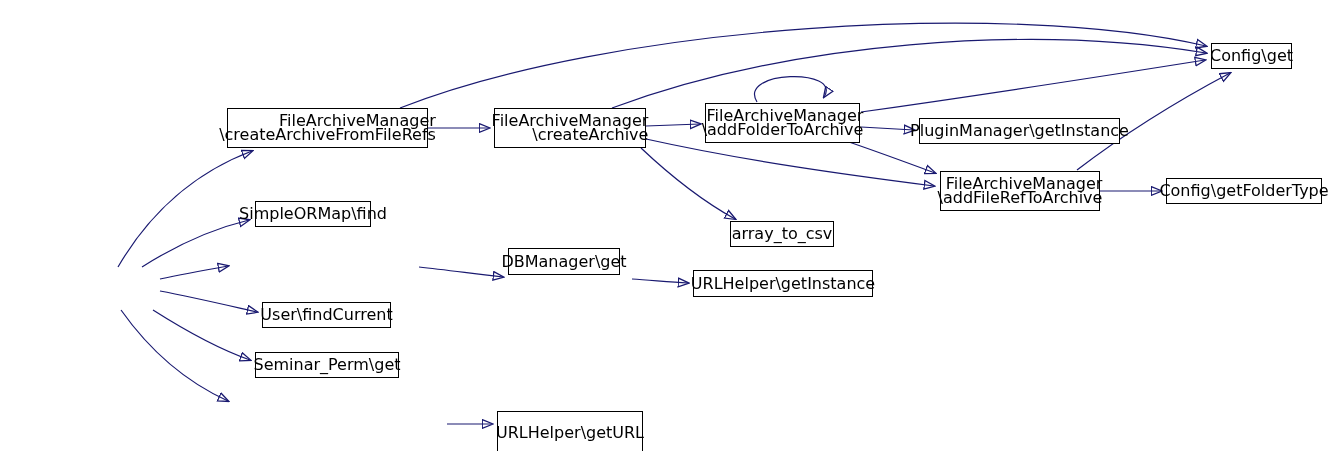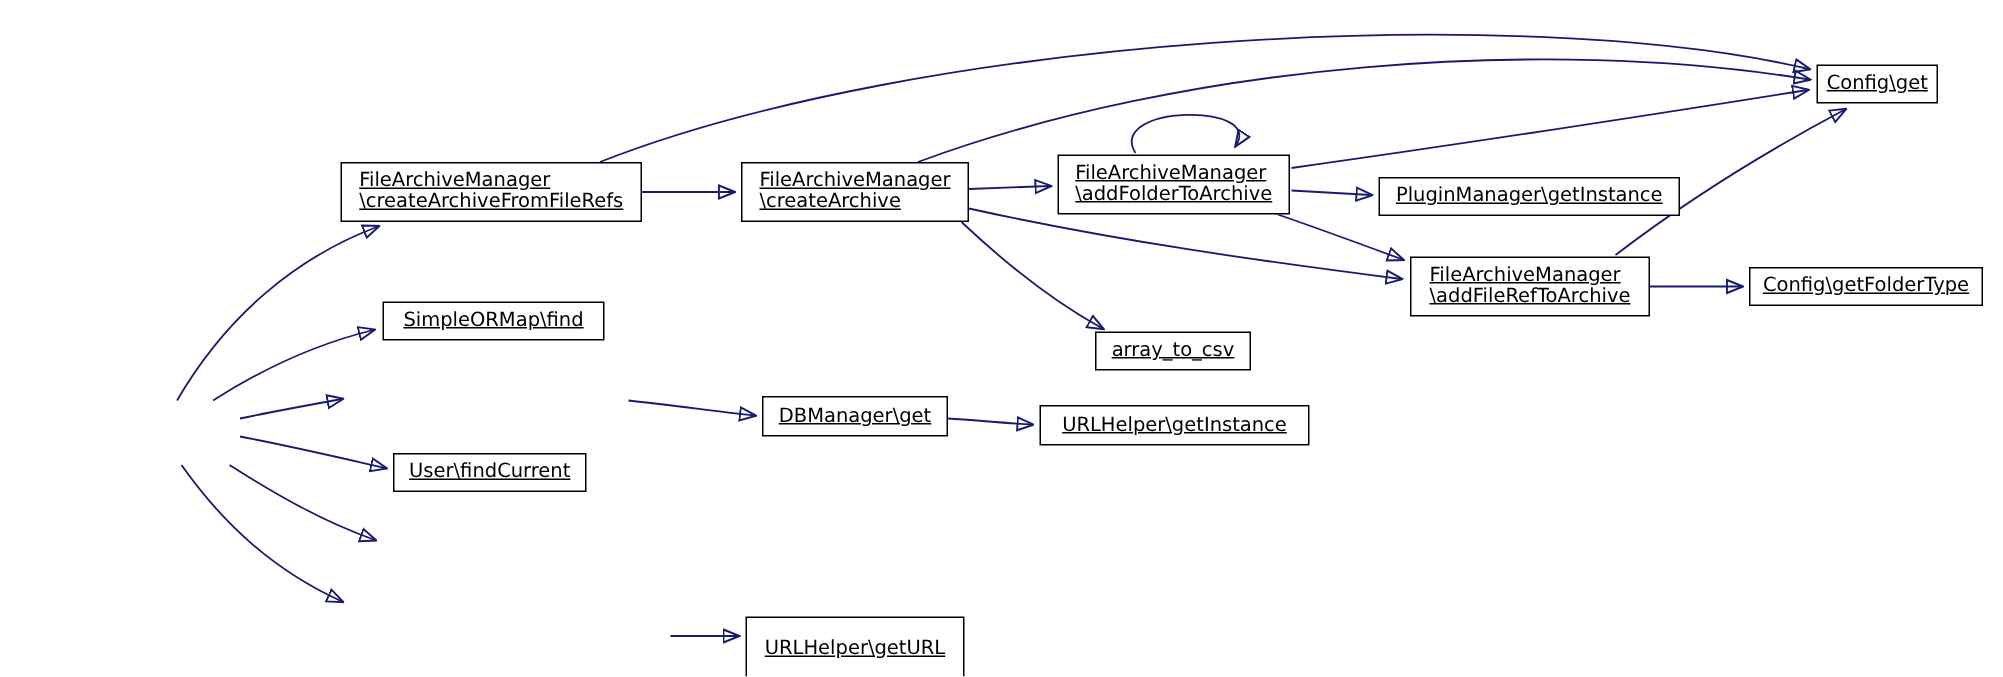--- a/index.html
+++ b/index.html
@@ -11,29 +11,28 @@
     overflow:hidden;
   }
   .edges{position:absolute;left:0;top:0;width:1335px;height:451px;}
   .edges path{fill:none;stroke:#191970;stroke-width:1.2;}
   .node{
     position:absolute;
     box-sizing:border-box;
     background:#ffffff;
     border:1px solid #000000;
     color:#000000;
-    font-size:13px;
+    font-size:16px;
     line-height:14px;
     display:flex;
     align-items:center;
     justify-content:center;
-    text-align:left;
+    text-align:right;
     white-space:pre-line;
     cursor:pointer;
-    text-decoration:underline;
   }
   .node.root{
     background:#bfbfbf;
     border-width:2px;
   }
 </style>
 </head>
 <body>
 
 <div class="canvas">
@@ -64,31 +63,32 @@
     <path d="M1100,191 L1161,191" marker-end="url(#arrow)"></path>
     <path d="M419,267 C447,270 476,274 503,277" marker-end="url(#arrow)"></path>
     <path d="M632,279 C650,280 668,282 688,283" marker-end="url(#arrow)"></path>
     <path d="M447,424 L492,424" marker-end="url(#arrow)"></path>
   </svg>
 
 
   <div class="node" style="left:227px;top:108px;width:201px;height:40px">FileArchiveManager
 \createArchiveFromFileRefs</div>
 
-  <div class="node" style="left:255px;top:201px;width:148px;height:26px">SimpleORMap\find</div>
+  <div class="node" style="left:255px;top:201px;width:116px;height:26px">SimpleORMap\find</div>
 
 
   <div class="node" style="left:262px;top:302px;width:129px;height:26px">User\findCurrent</div>
 
+  <div class="node" style="left:255px;top:352px;width:144px;height:26px">Seminar_Perm\get</div>
 
 
   <div class="node" style="left:494px;top:108px;width:152px;height:40px">FileArchiveManager
 \createArchive</div>
 
-  <div class="node" style="left:508px;top:264px;width:124px;height:27px">DBManager\get</div>
+  <div class="node" style="left:508px;top:248px;width:112px;height:27px">DBManager\get</div>
 
   <div class="node" style="left:497px;top:411px;width:146px;height:43px">URLHelper\getURL</div>
 
   <div class="node" style="left:705px;top:103px;width:155px;height:40px">FileArchiveManager
 \addFolderToArchive</div>
 
   <div class="node" style="left:730px;top:221px;width:104px;height:26px">array_to_csv</div>
 
   <div class="node" style="left:693px;top:270px;width:180px;height:27px">URLHelper\getInstance</div>
 

